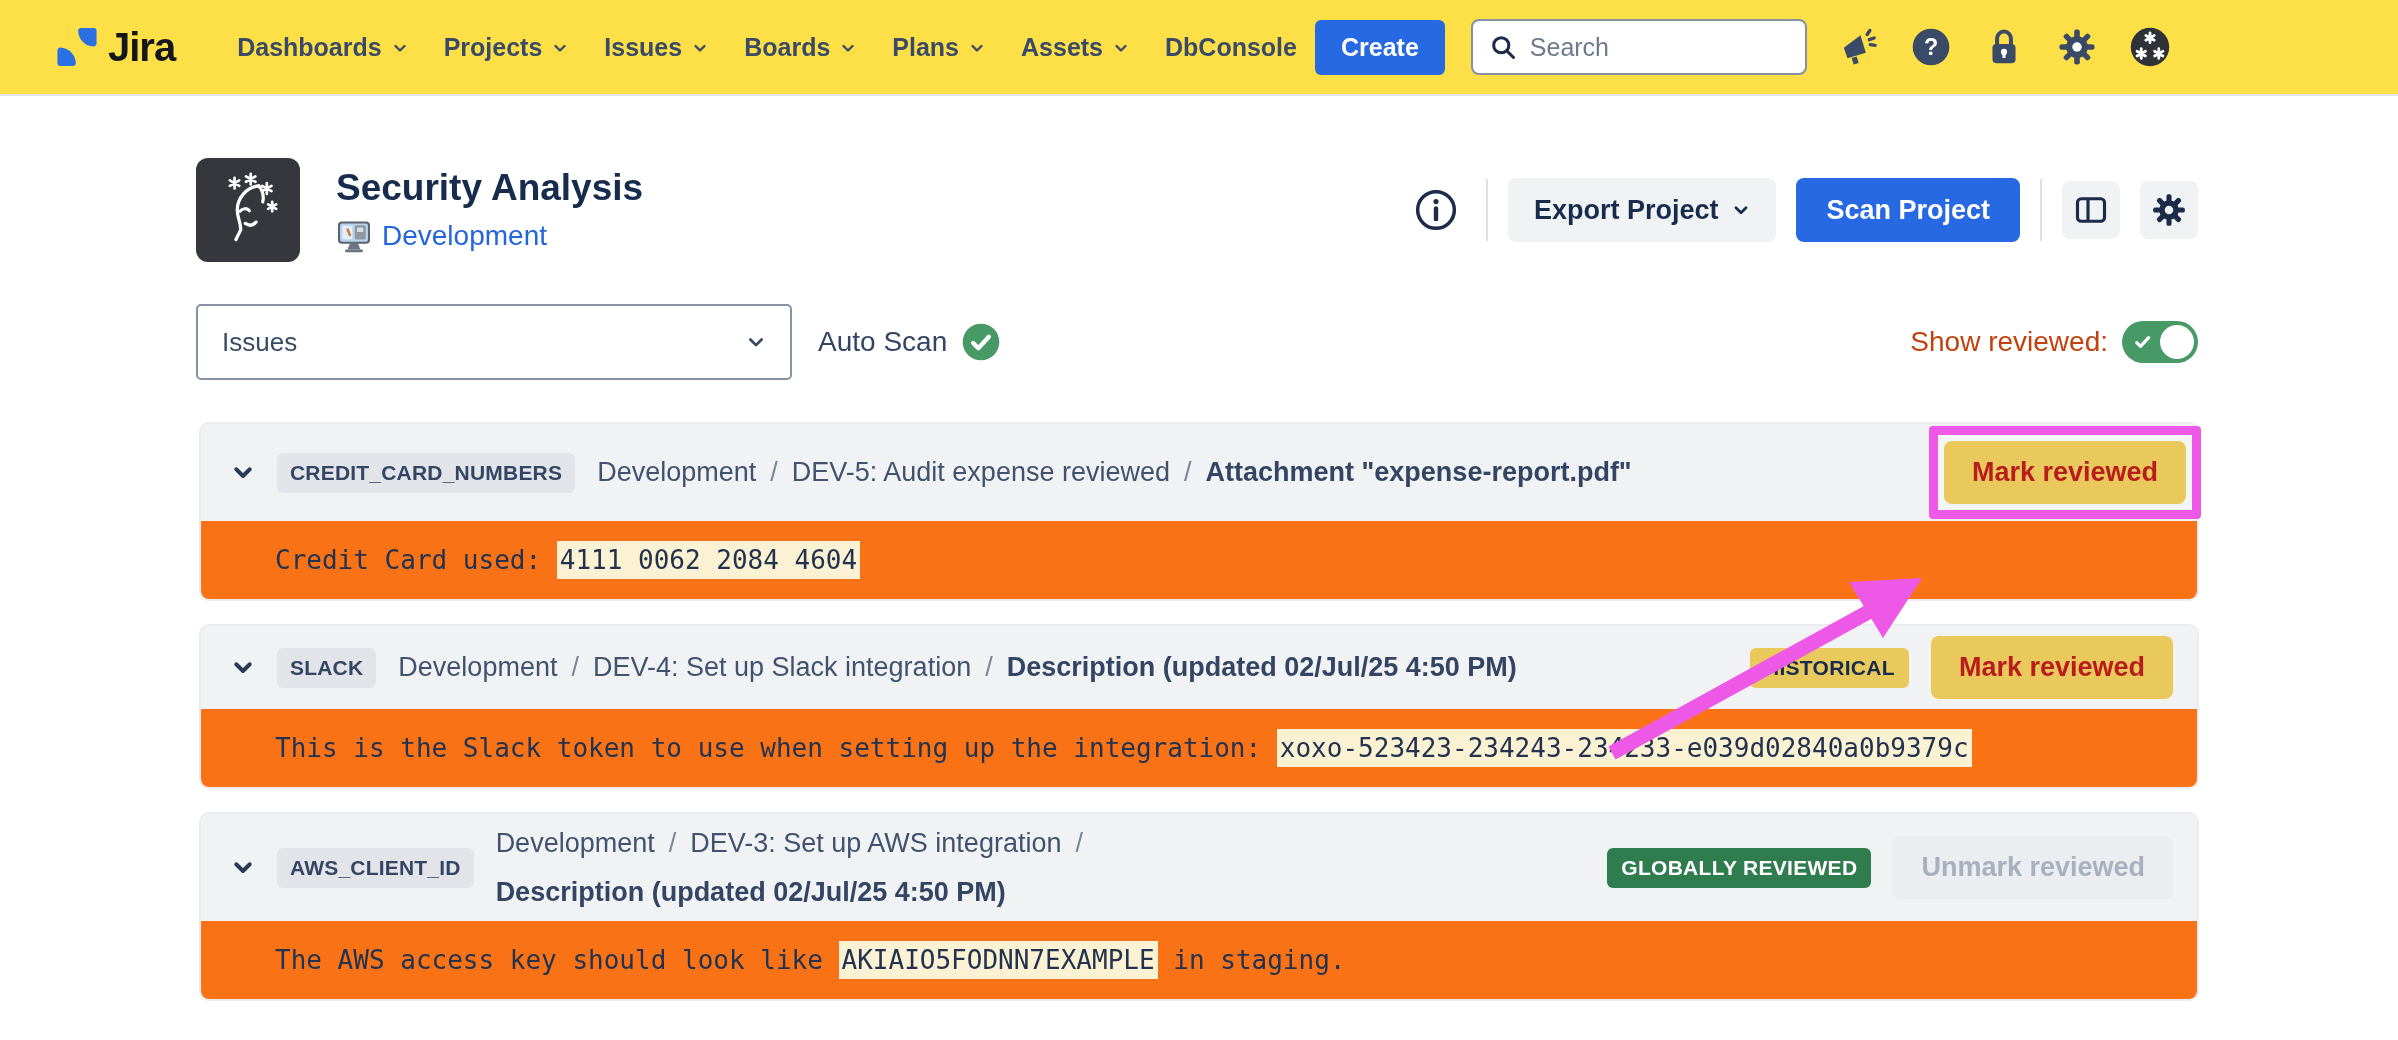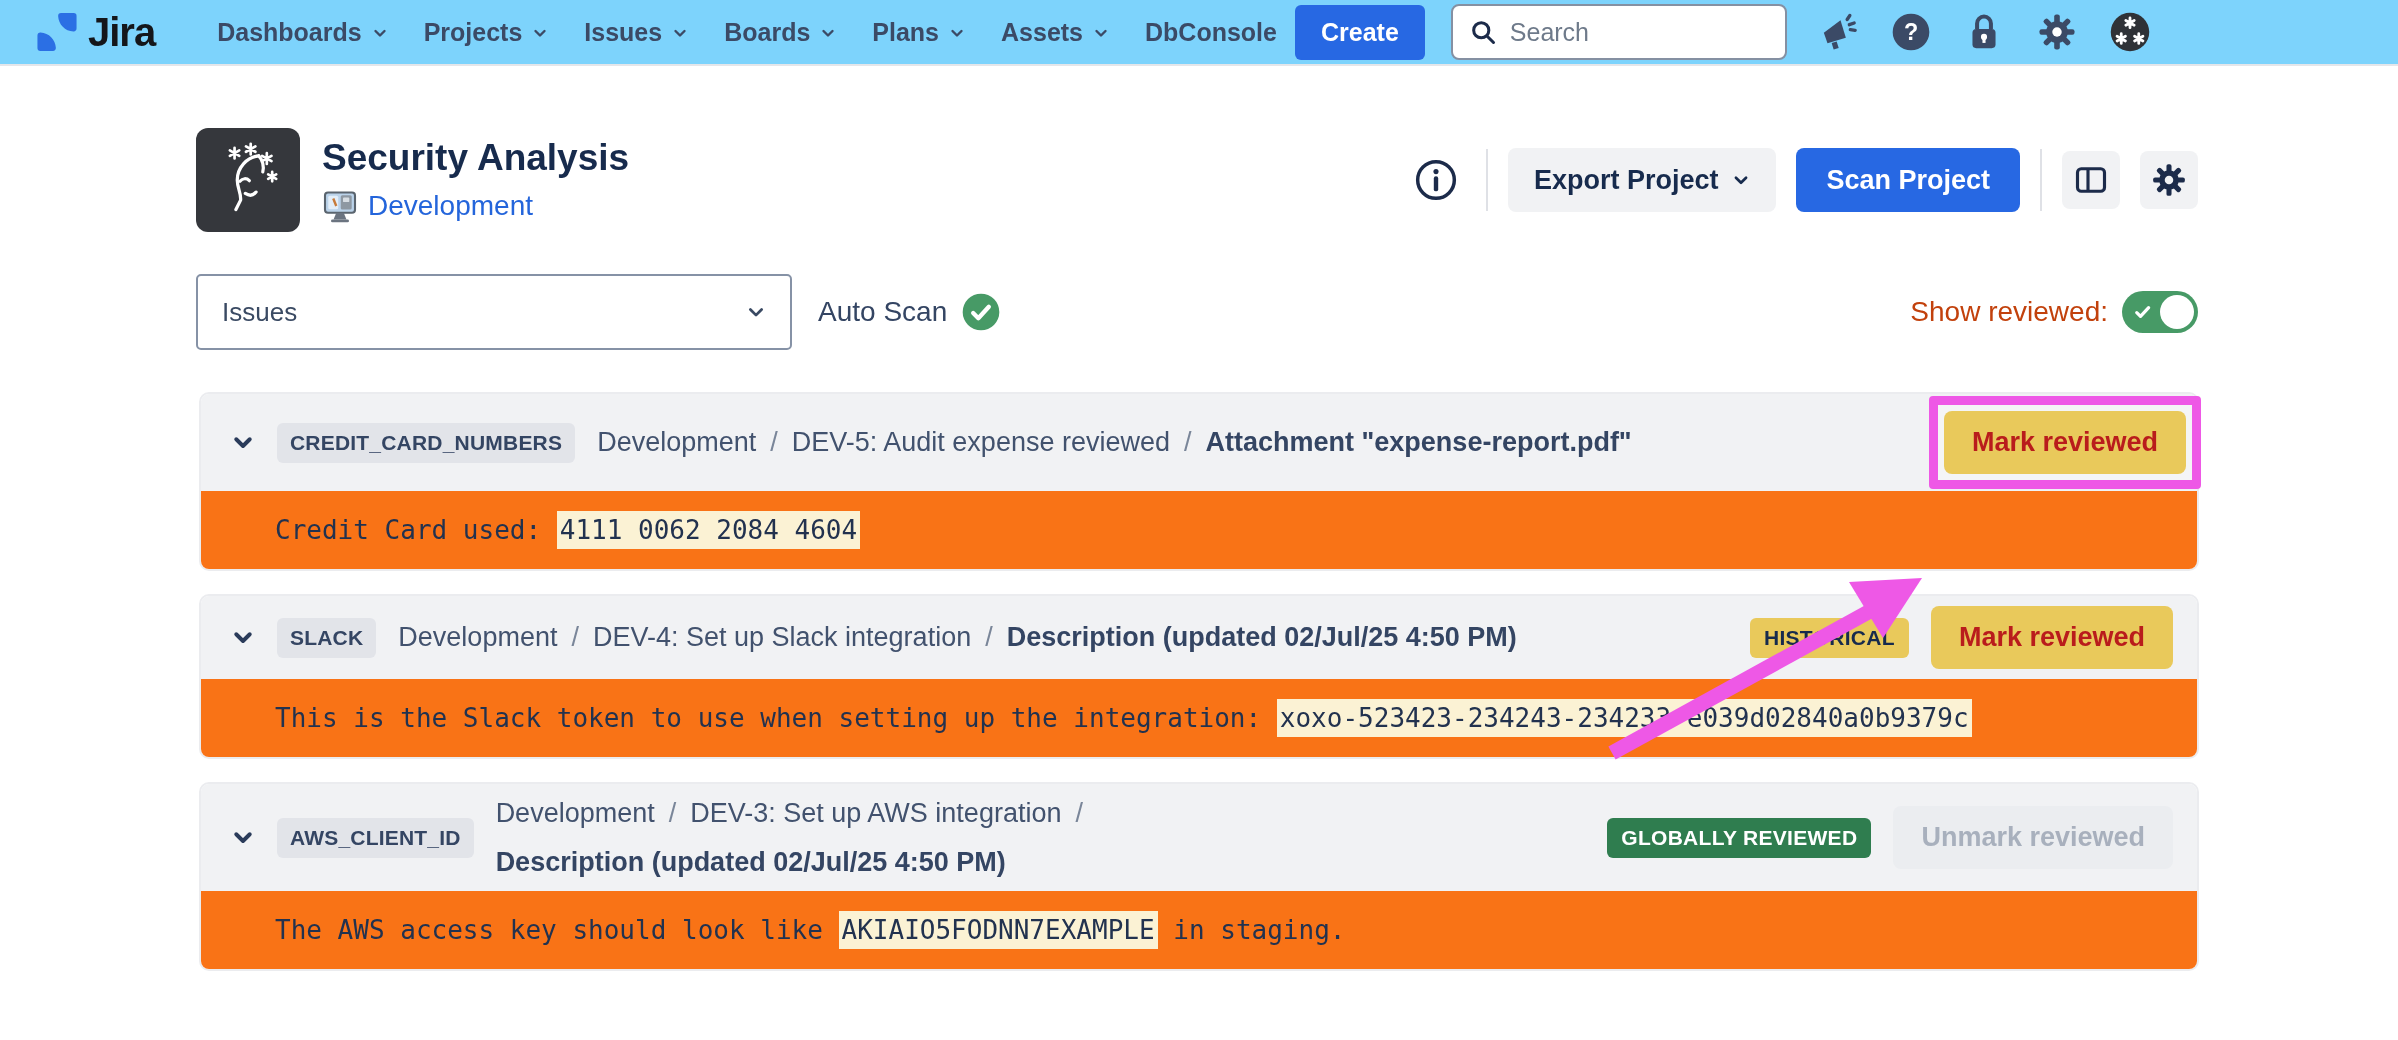--- a/index.html
+++ b/index.html
@@ -1,35 +1,35 @@
 <!DOCTYPE html>
 <html><head>
 <meta charset="utf-8">
 <style>
   * { margin:0; padding:0; box-sizing:border-box; }
   html,body { background:#ffffff; }
   body { font-family:"Liberation Sans", sans-serif; color:#172B4D; }
   .page { position:relative; width:2398px; min-height:1040px; background:#fff; overflow:hidden; }
 
   
-  .topnav { height:66px; display:flex; align-items:center; padding:0 34px; border-bottom:2px solid #E4E6EA; background:#7dd3fc; }
+  .topnav { height:96px; display:flex; align-items:center; padding:0 54px; border-bottom:2px solid #E4E6EA; background:#fde047; }
   .brand { display:flex; align-items:center; gap:8px; margin-right:44px; }
   .brand-word { font-size:40px; font-weight:600; color:#14161A; letter-spacing:-1px; }
   .nav-item { display:flex; align-items:center; gap:10px; padding:0 18px; font-size:25px; font-weight:600; color:#3B4A66; cursor:pointer; white-space:nowrap; }
   .create-btn { background:#2768E3; color:#fff; border:none; border-radius:6px; font-family:inherit; font-size:25px; font-weight:700; padding:13px 26px; cursor:pointer; }
   .search-box { margin-left:26px; width:336px; height:56px; border:2px solid #8590A2; border-radius:8px; display:flex; align-items:center; gap:13px; padding:0 16px; background:#fff; }
   .search-box input { border:none; outline:none; font-family:inherit; font-size:25px; color:#344563; width:100%; background:transparent; }
   .search-box input::placeholder { color:#6E7A8A; }
   .nav-icons { display:flex; align-items:center; gap:31px; margin-left:30px; }
   .nav-icons .ic { width:42px; height:42px; display:flex; align-items:center; justify-content:center; cursor:pointer; }
 
   
   .page-header { margin:62px 200px 0 196px; display:flex; align-items:center; }
   .project-avatar { width:104px; height:104px; border-radius:12px; background:#35373C; display:flex; align-items:center; justify-content:center; flex:none; }
-  .header-text { margin-left:22px;text-align:center; }
+  .header-text { margin-left:36px;text-align:center; }
   .page-title { font-size:37px; font-weight:700; color:#172B4D; }
   .subtitle-row { display:flex; align-items:center; gap:10px; margin-top:9px; }
   .project-link { font-size:28px; color:#2465DB; cursor:pointer; }
   .header-actions { margin-left:auto; display:flex; align-items:center; gap:20px; }
   .v-divider { width:2px; height:62px; background:#DFE1E6; }
   .btn-subtle { display:flex; align-items:center; gap:14px; height:64px; background:#F1F2F4; border:none; border-radius:8px; padding:0 26px; font-family:inherit; font-size:27px; font-weight:600; color:#172B4D; cursor:pointer; }
   .btn-primary { height:64px; background:#2768E3; border:none; border-radius:8px; padding:0 30px; font-family:inherit; font-size:27px; font-weight:600; color:#fff; cursor:pointer; }
   .icon-btn { width:58px; height:58px; background:#F1F2F4; border:none; border-radius:8px; display:flex; align-items:center; justify-content:center; cursor:pointer; }
 
   

